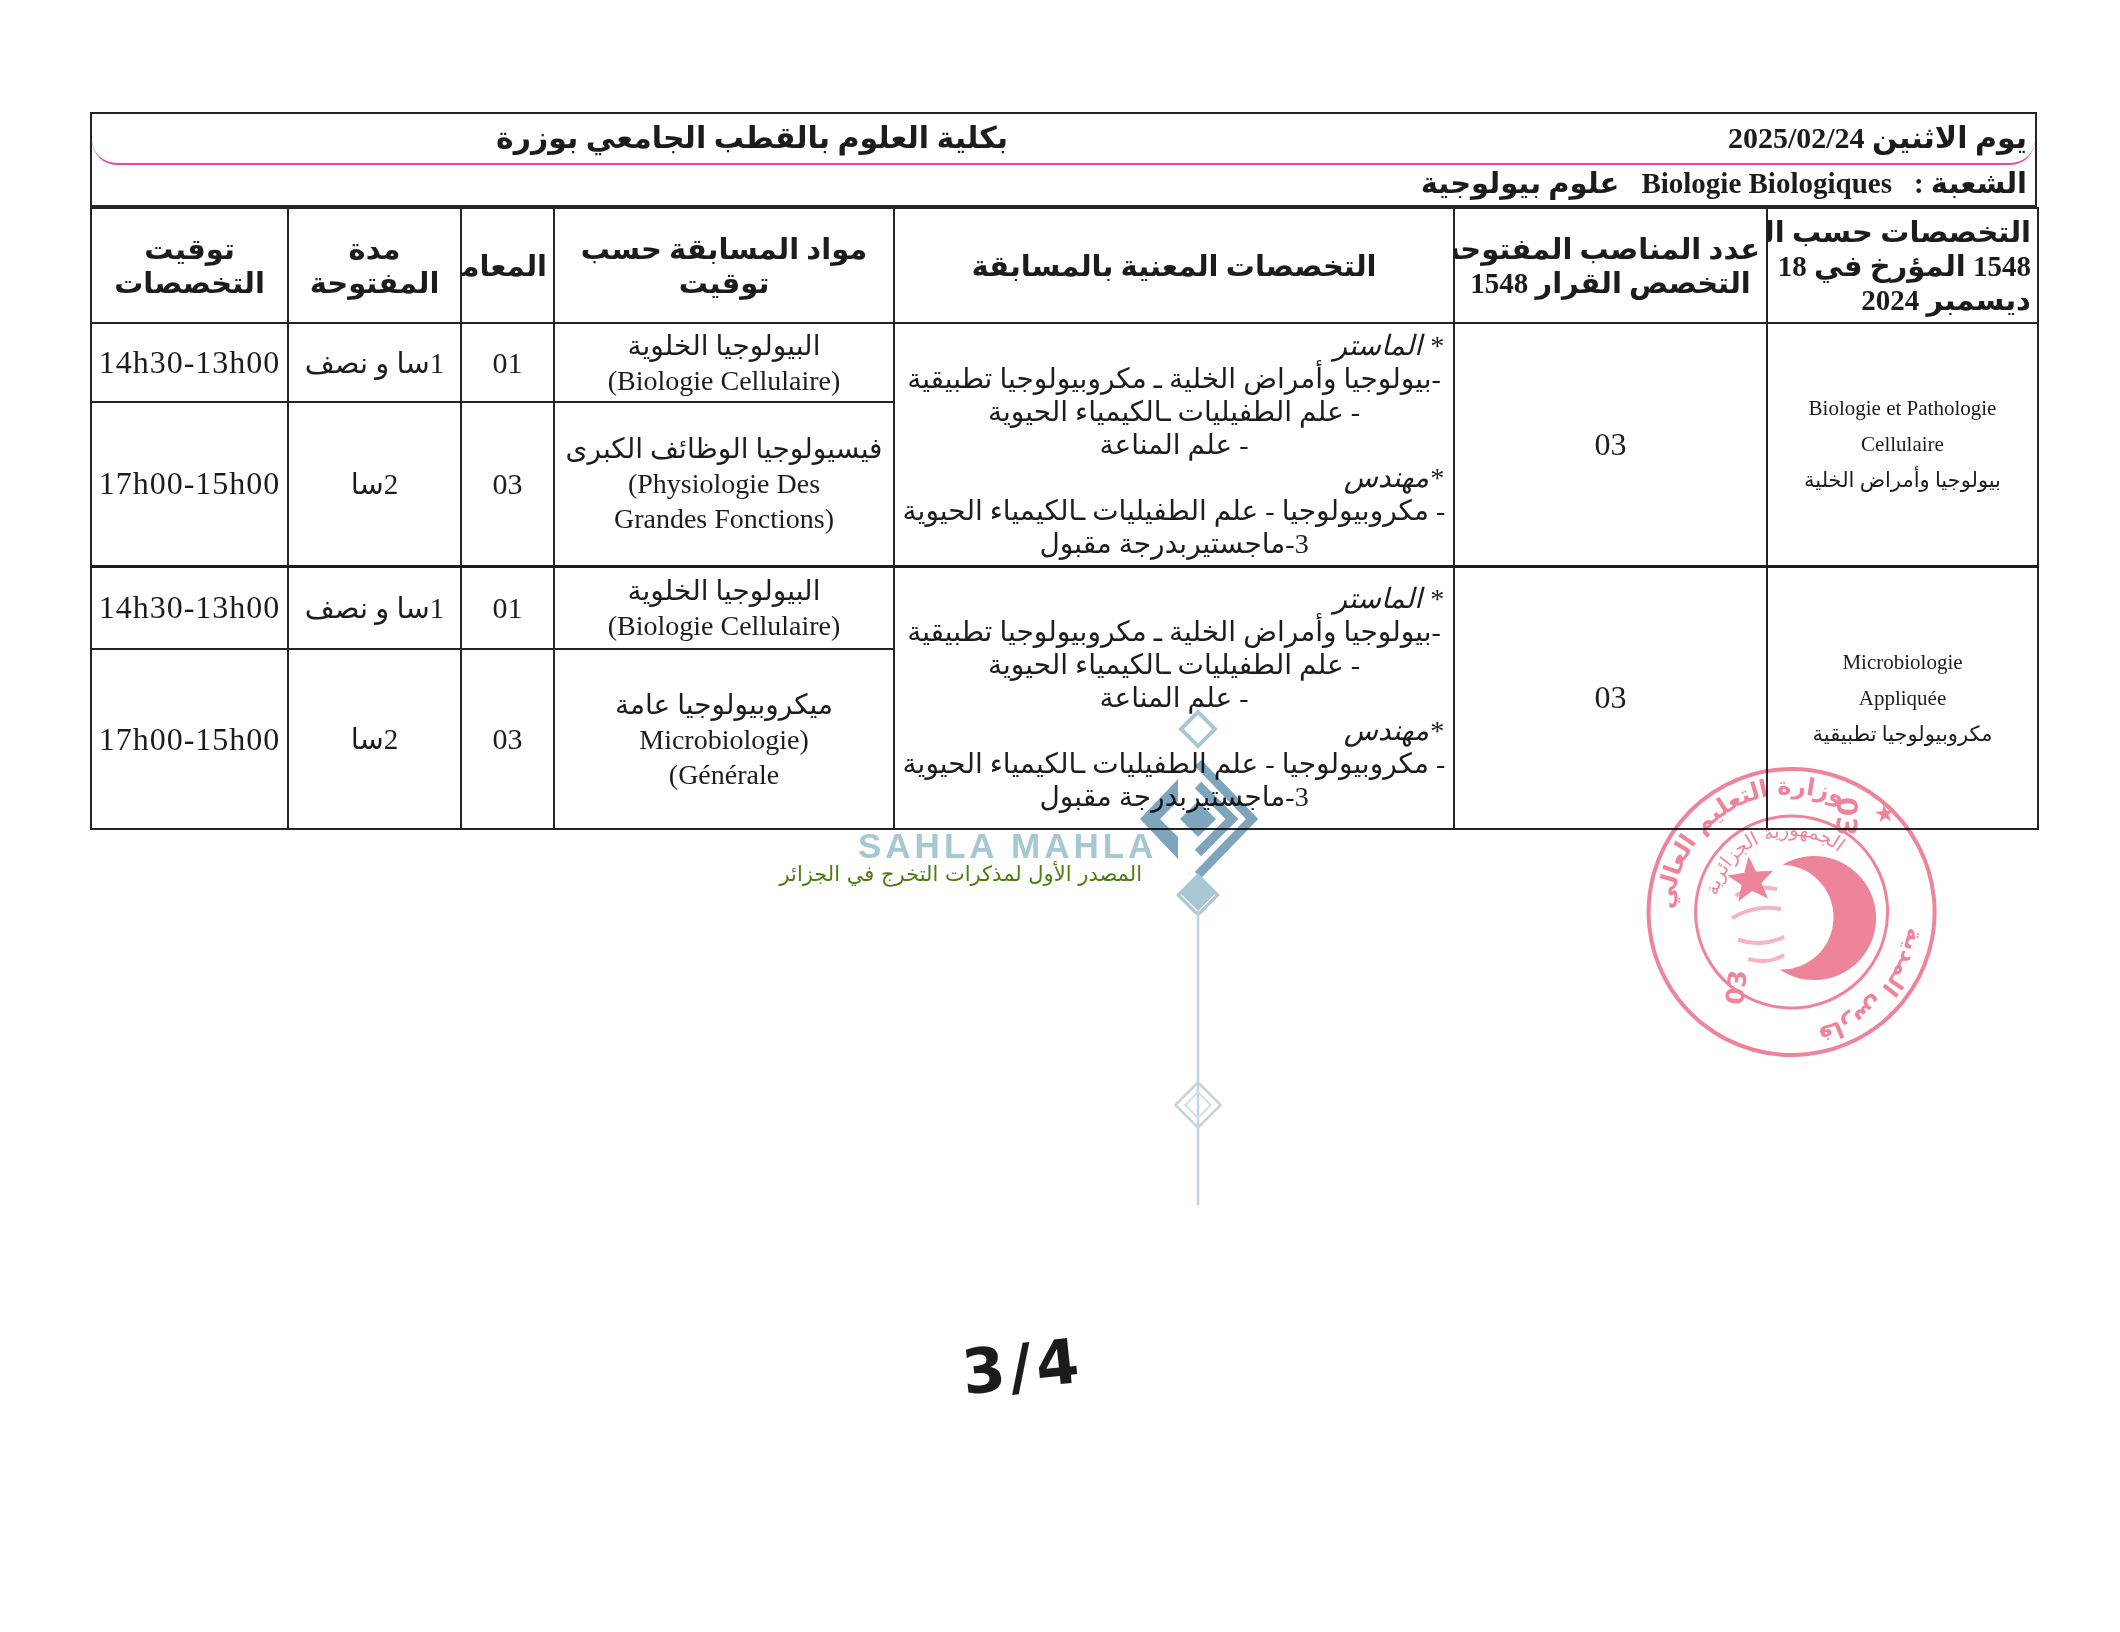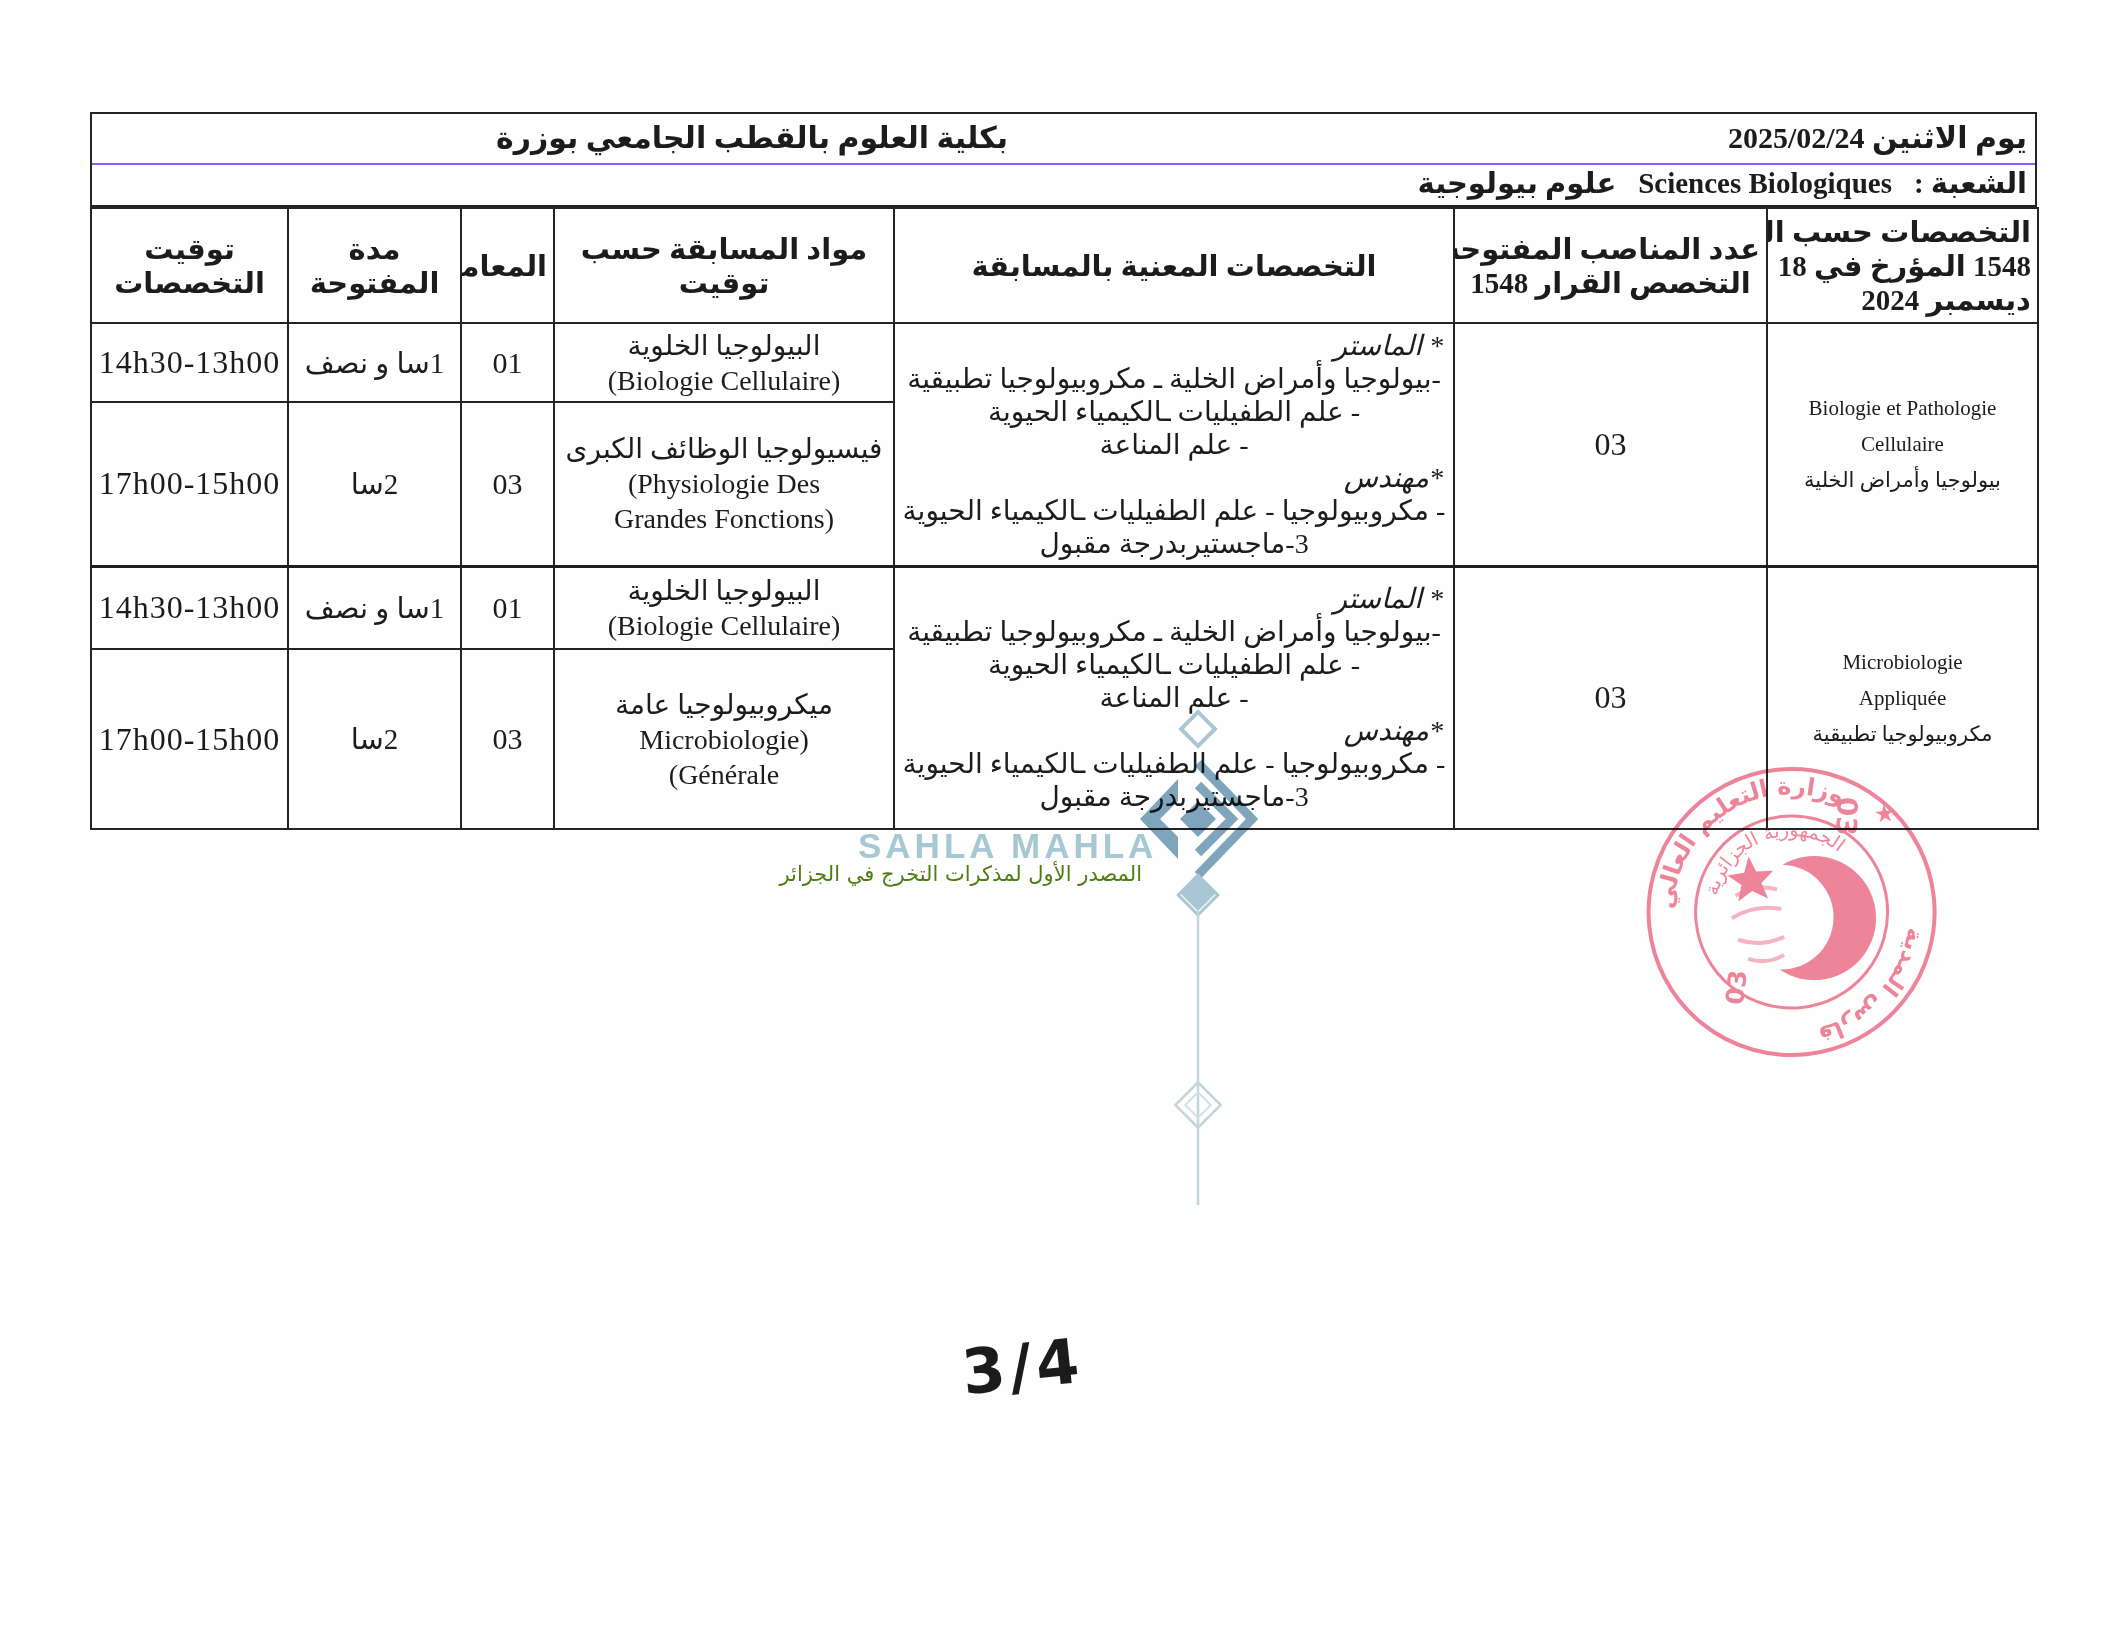--- a/index.html
+++ b/index.html
@@ -5,21 +5,21 @@
   html,body{margin:0;padding:0;background:#e9e9e9;}
   .page{
     position:relative; width:2120px; height:1632px; background:#fefefe;
     font-family:"Liberation Serif","DejaVu Sans",serif; color:#1c1c1c; overflow:hidden;
   }
   
   .top-box{
     position:absolute; left:90px; top:112px; width:1943px; height:91px;
     border:2px solid #242424;
   }
-  .top-row1{position:relative; height:49px; border-bottom:2px solid #8b5cf6;}
+  .top-row1{position:relative; height:49px; border-bottom:2px solid #ec4899;border-radius:25px;}
   .faculty{position:absolute; left:0; top:6px; width:1320px; text-align:center;
     font-weight:bold; font-size:30px;}
   .date-line{position:absolute; right:8px; top:6px; font-weight:bold; font-size:30px; direction:rtl;}
   .top-row2{position:relative; height:40px;}
   .branch{position:absolute; right:8px; top:1px; direction:rtl; display:flex; gap:22px;
     font-weight:bold; font-size:29px; align-items:baseline;}
   
   .main-table{
     position:absolute; left:90px; top:207px; width:1947px;
     border-collapse:collapse; table-layout:fixed; direction:rtl;
@@ -67,21 +67,21 @@
 <div class="page">
 
   <div class="top-box">
     <div class="top-row1">
       <span class="faculty">بكلية العلوم بالقطب الجامعي بوزرة</span>
       <span class="date-line">يوم الاثنين 2025/02/24</span>
     </div>
     <div class="top-row2">
       <div class="branch">
         <span>الشعبة :</span>
-        <span dir="ltr">Sciences Biologiques</span>
+        <span dir="ltr">Biologie Biologiques</span>
         <span>علوم بيولوجية</span>
       </div>
     </div>
   </div>
 
   <table class="main-table">
     <colgroup>
       <col style="width:271px">
         <col style="width:313px">
         <col style="width:560px">

